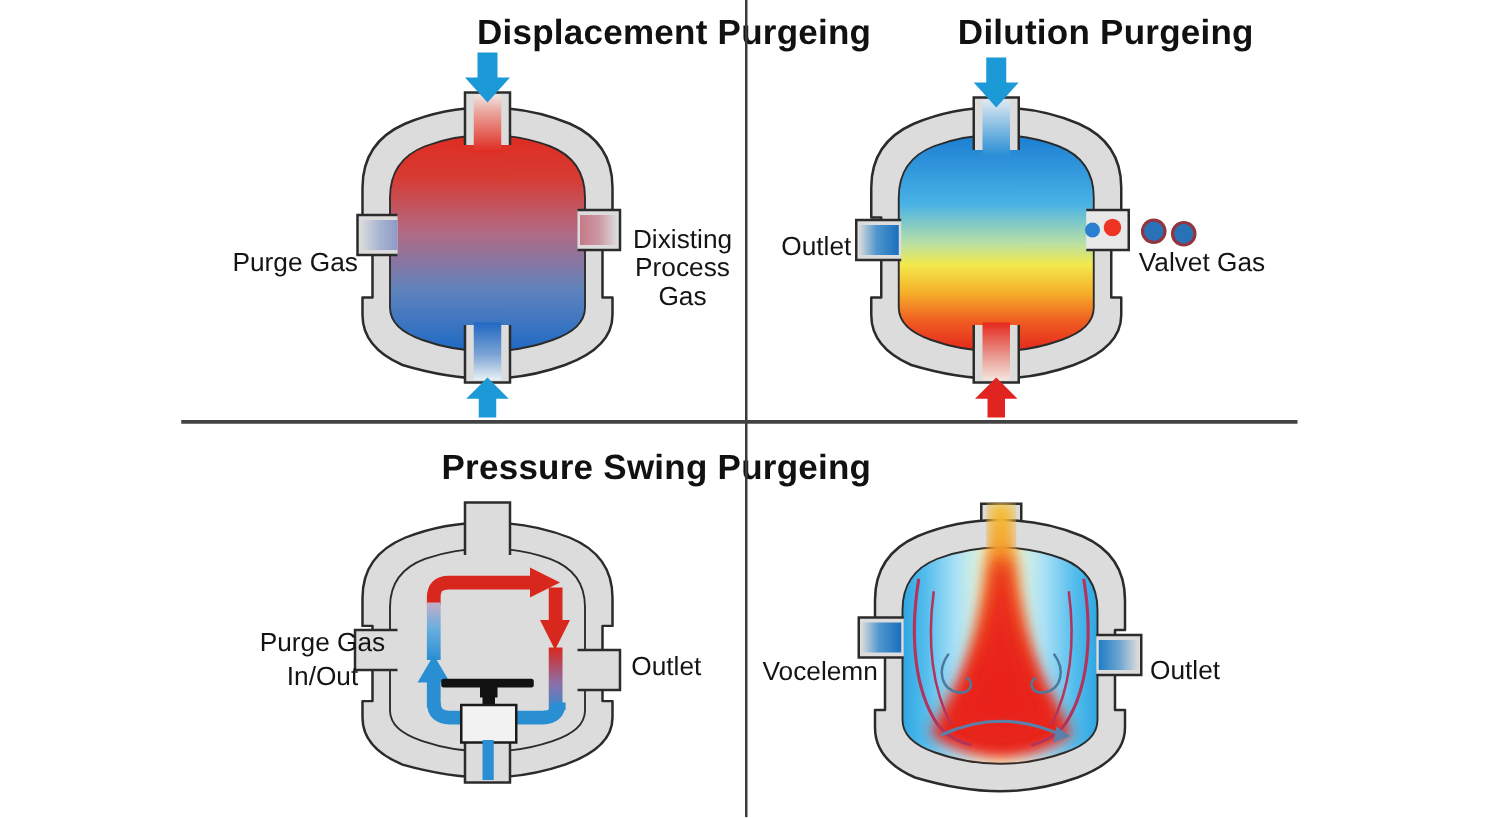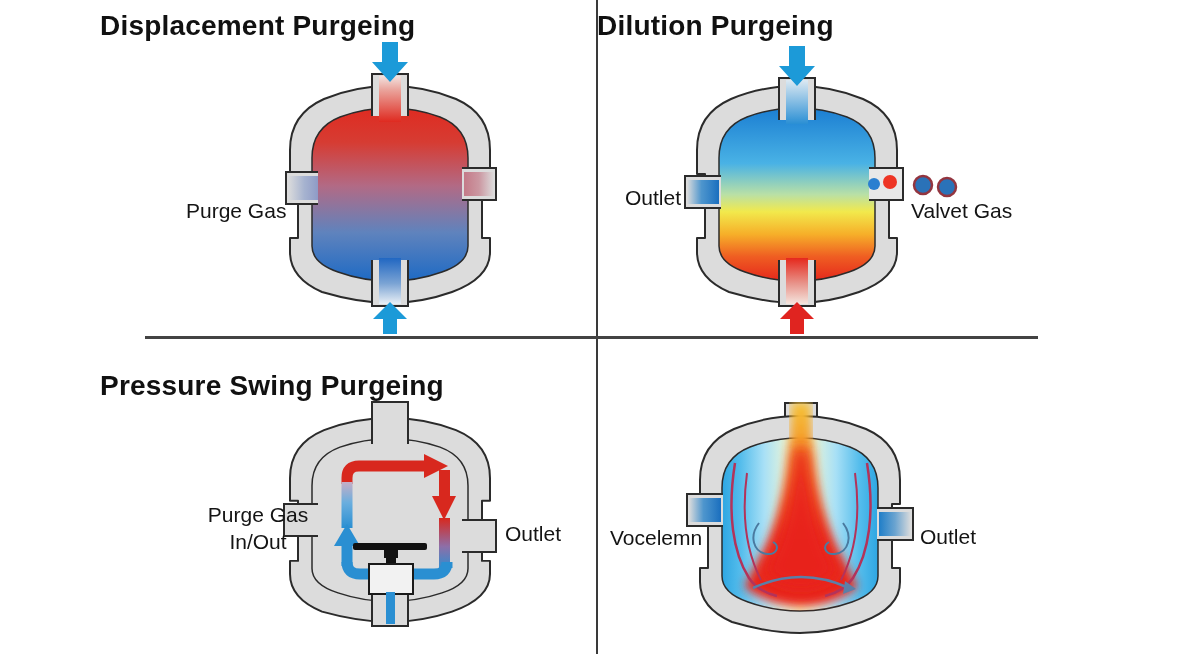--- a/index.html
+++ b/index.html
@@ -1,19 +1,19 @@
 <!DOCTYPE html>
 <html><head>
 <meta charset="utf-8">
 <style>
   html,body{margin:0;padding:0;background:#ffffff;}
   #canvas{position:relative;width:1200px;height:654px;background:#ffffff;overflow:hidden;
           font-family:"Liberation Sans",sans-serif;}
   .quad{position:absolute;}
-  .title{position:absolute;font-weight:bold;font-size:28px;color:#111;text-align:left;letter-spacing:.2px;}
+  .title{position:absolute;font-weight:bold;font-size:28px;color:#111;text-align:right;letter-spacing:.2px;}
   .label{position:absolute;color:#141414;font-size:21px;line-height:26px;white-space:nowrap;}
   .label.center{text-align:center;white-space:normal;}
   .vline{position:absolute;background:#3a3a3a;}
   .hline{position:absolute;background:#434343;}
   svg{position:absolute;left:0;top:0;}
 </style>
 </head>
 <body>
 
 <div id="canvas">
@@ -126,20 +126,24 @@
       <rect x="379" y="258" width="22" height="46" fill="url(#gDispBot)"></rect>
       <path fill="#dcdcdc" stroke="#2b2b2b" stroke-width="2" d="M 318 172 L 286 172 L 286 204 L 318 204"></path>
       <rect x="288" y="176" width="30" height="24" fill="url(#gDispL)"></rect>
       <path fill="#dcdcdc" stroke="#2b2b2b" stroke-width="2" d="M 462 168 L 496 168 L 496 200 L 462 200"></path>
       <rect x="464" y="172" width="30" height="24" fill="url(#gDispR)"></rect>
 
       <polygon fill="#1c9ad8" points="382,42 398,42 398,62 408,62 390,82 372,62 382,62"></polygon>
       <polygon fill="#1c9ad8" points="390,302 407,319 397,319 397,334 383,334 383,319 373,319"></polygon>
     </svg>
     <div class="label" style="left:186px;top:198px;">Purge Gas</div>
+    <div class="label center" style="left:490px;top:180px;width:112px;line-height:23px;">
+      <span>Dixisting</span><br>
+      <span>Process Gas</span>
+    </div>
   </div>
 
   <div class="quad" style="left:597px;top:0;width:629px;height:338px;">
     <div class="title" style="left:0;top:10px;width:406px;">Dilution Purgeing</div>
     <svg width="603" height="338" viewBox="0 0 603 338">
       <g transform="translate(-190,0)">
         <path fill="#dcdcdc" stroke="#2b2b2b" stroke-width="2" stroke-linejoin="round" d="M 390 86 Q 425 86 456 99 Q 490 114 490 150 L 490 174 L 482 174 L 482 238 L 490 238 L 490 252 Q 490 278 452 292 Q 421 303 390 303 Q 359 303 322 292 Q 290 278 290 252 L 290 238 L 298 238 L 298 174 L 290 174 L 290 150 Q 290 114 324 99 Q 355 86 390 86 Z"></path>
         <path fill="url(#gDilCav)" stroke="#2b2b2b" stroke-width="1.5" d="M 390 108 Q 416 108 440 117 Q 468 128 468 158 L 468 246 Q 468 263 442 272 Q 417 281 390 281 Q 363 281 338 272 Q 312 263 312 246 L 312 158 Q 312 128 340 117 Q 364 108 390 108 Z"></path>
       </g>
       <path fill="#dcdcdc" stroke="#2b2b2b" stroke-width="2" d="M 182 120 L 182 78 L 218 78 L 218 120"></path>
@@ -154,21 +158,21 @@
       <circle cx="326" cy="185" r="9" fill="#2a72b8" stroke="#93353f" stroke-width="2.5"></circle>
       <circle cx="350" cy="187" r="9" fill="#2a72b8" stroke="#93353f" stroke-width="2.5"></circle>
       <polygon fill="#1c9ad8" points="192,46 208,46 208,66 218,66 200,86 182,66 192,66"></polygon>
       <polygon fill="#e02420" points="200,302 217,319 207,319 207,334 193,334 193,319 183,319"></polygon>
     </svg>
     <div class="label" style="left:28px;top:185px;">Outlet</div>
     <div class="label" style="left:314px;top:198px;">Valvet Gas</div>
   </div>
 
   <div class="quad" style="left:0;top:338px;width:597px;height:316px;">
-    <div class="title" style="left:100px;top:20px;width:597px;margin-top:12px;">Pressure Swing Purgeing</div>
+    <div class="title" style="left:100px;top:20px;width:597px;">Pressure Swing Purgeing</div>
     <svg width="597" height="316" viewBox="0 0 597 316">
       <g transform="matrix(1,0,0,0.94,0,-0.84)">
         <path fill="#dcdcdc" stroke="#2b2b2b" stroke-width="2" stroke-linejoin="round" d="M 390 86 Q 425 86 456 99 Q 490 114 490 150 L 490 174 L 482 174 L 482 238 L 490 238 L 490 252 Q 490 278 452 292 Q 421 303 390 303 Q 359 303 322 292 Q 290 278 290 252 L 290 238 L 298 238 L 298 174 L 290 174 L 290 150 Q 290 114 324 99 Q 355 86 390 86 Z"></path>
         <path fill="#dcdcdc" stroke="#2b2b2b" stroke-width="1.5" d="M 390 108 Q 416 108 440 117 Q 468 128 468 158 L 468 246 Q 468 263 442 272 Q 417 281 390 281 Q 363 281 338 272 Q 312 263 312 246 L 312 158 Q 312 128 340 117 Q 364 108 390 108 Z"></path>
       </g>
       <path fill="#dcdcdc" stroke="#2b2b2b" stroke-width="2" d="M 372 106 L 372 64 L 408 64 L 408 106"></path>
       <path fill="#dcdcdc" stroke="#2b2b2b" stroke-width="2" d="M 318 166 L 284 166 L 284 198 L 318 198"></path>
       <path fill="#dcdcdc" stroke="#2b2b2b" stroke-width="2" d="M 462 182 L 496 182 L 496 214 L 462 214"></path>
       <path fill="#dcdcdc" stroke="#2b2b2b" stroke-width="2" d="M 372 248 L 372 288 L 408 288 L 408 248"></path>
 

